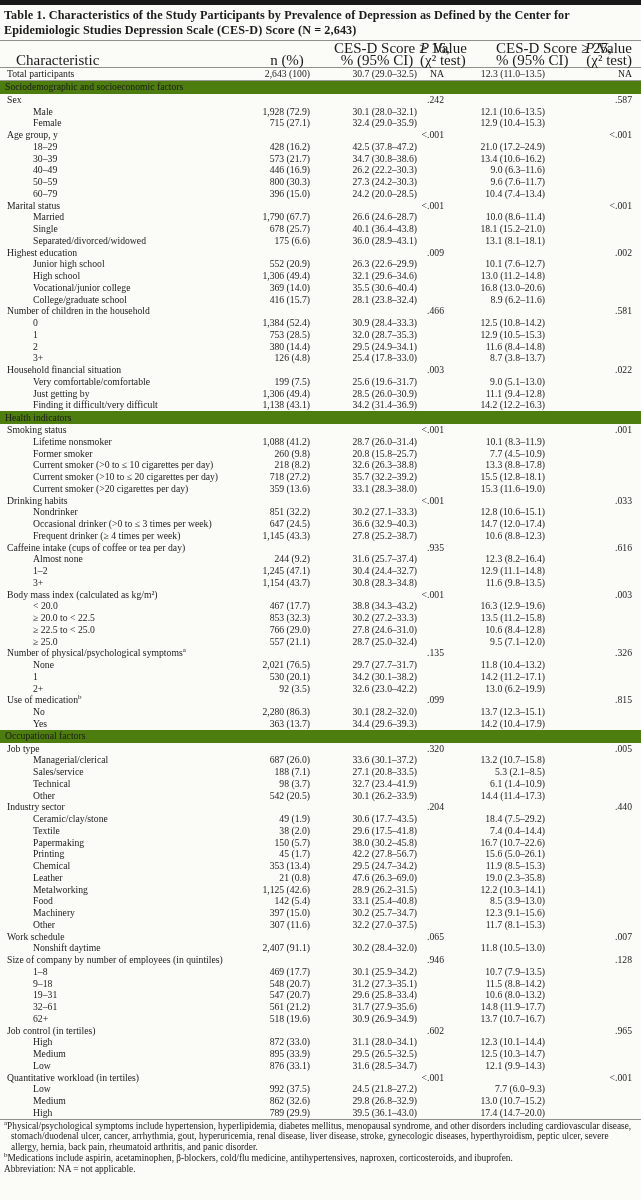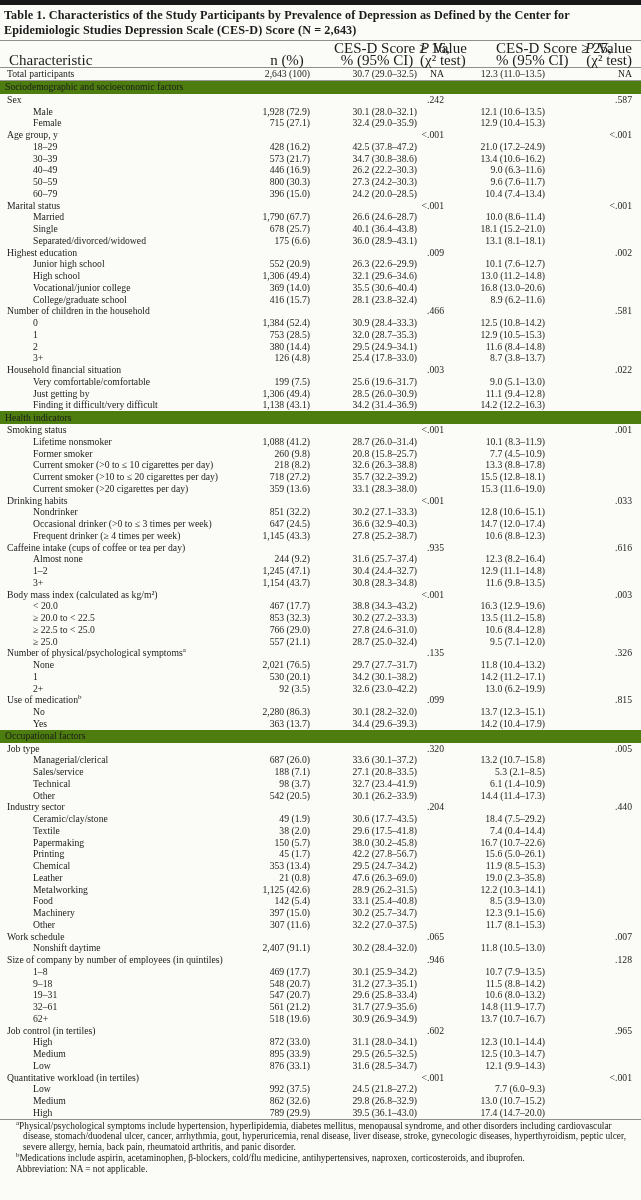--- a/index.html
+++ b/index.html
@@ -6,40 +6,40 @@
   #page{width:641px;height:1200px;background:#fbfbf8;color:#1b1b1b;overflow:hidden;
         font-family:"Liberation Serif","DejaVu Serif",serif;position:relative;box-sizing:border-box;}
   #topbar{height:5px;background:#181818;width:100%;}
   #title{font-weight:bold;font-size:12.2px;line-height:14.6px;padding:3px 6px 3px 4px;
          border-bottom:1px solid #8f8f8c;letter-spacing:0.1px;}
   table{width:641px;table-layout:fixed;border-collapse:collapse;}
   col.c1{width:240px;} col.c2{width:74px;} col.c3{width:106px;}
   col.c4{width:30px;} col.c5{width:115px;} col.c6{width:76px;}
   th{font-weight:normal;font-size:15px;line-height:11.4px;vertical-align:bottom;
      padding:2px 0 1px 0;white-space:nowrap;border-bottom:1px solid #8f8f8c;font-family:Liberation Serif, serif;}
-  th.h-label{text-align:left;padding-left:9px;}
+  th.h-label{text-align:left;padding-left:16px;}
   th.h-n{text-align:center;padding-left:20px;}
   th.h-c16{text-align:center;padding-left:20px;}
   th.h-p{text-align:center;}
   th.h-c25{text-align:center;padding-left:46px;margin-top:28px;}
   th.h-p2{text-align:right;padding-right:9px;}
   th .pv::first-letter{font-style:italic;}
   td{font-size:9.7px;line-height:11.75px;padding:0;white-space:nowrap;overflow:visible;}
   tr.total td{border-bottom:1px solid #9a9a97;}
   tr.section td{background:#4d7c0f;height:13px;font-size:9.7px;padding-left:5px;text-align:left;}
   td.c-label{text-align:left;padding-left:7px;}
   td.c-label.indent{padding-left:33px;}
   td.c-n{text-align:right;padding-right:4px;}
   td.c-v16{text-align:right;padding-right:3px;}
   td.c-p16{text-align:right;padding-right:6px;}
   td.c-v25{text-align:right;padding-right:20px;}
   td.c-p25{text-align:right;padding-right:9px;}
   sup{font-size:7px;line-height:0;}
   #foot{border-top:1px solid #8f8f8c;font-size:9.3px;line-height:10.9px;padding:1px 4px 2px 4px;}
-  .fn{padding-left:7px;text-indent:-7px;margin-left:12px;}
+  .fn{padding-left:7px;text-indent:-7px;}
 </style>
 </head>
 <body>
 
 <div id="page">
   <div id="topbar"></div>
   <div id="title">Table 1. Characteristics of the Study Participants by Prevalence of Depression as Defined by the Center for Epidemiologic Studies Depression Scale (CES-D) Score (N = 2,643)</div>
 
   <table>
     <colgroup>

